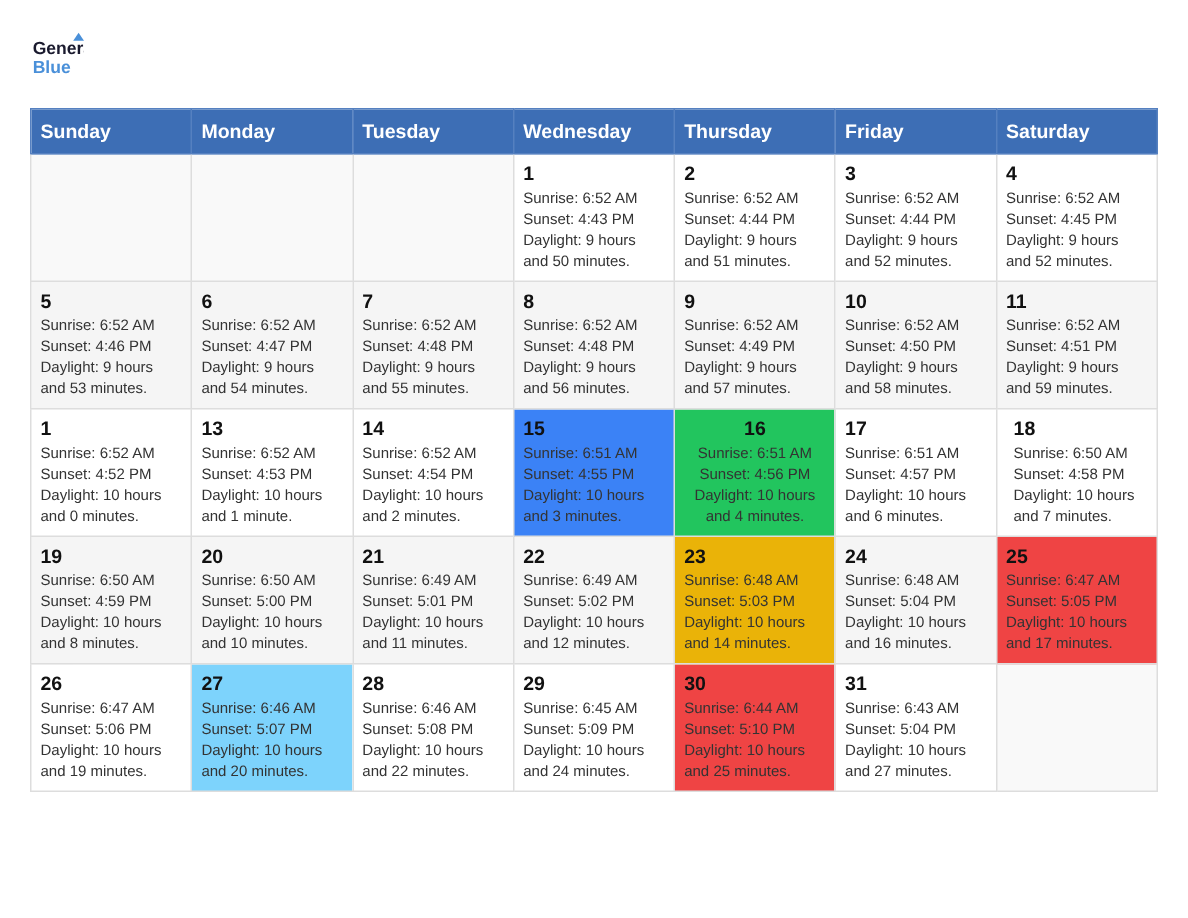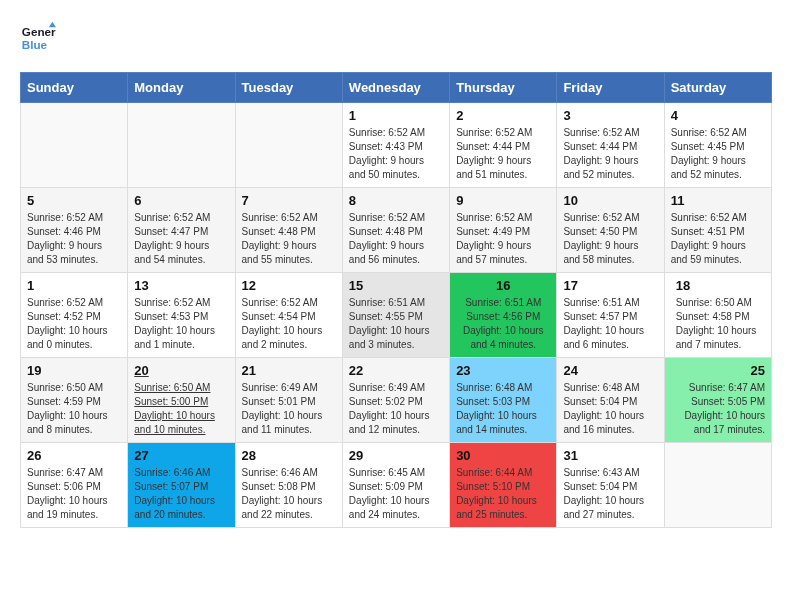--- a/index.html
+++ b/index.html
@@ -210,27 +210,27 @@
 and 0 minutes.</div>
         </td>
         <td style="background: rgb(255, 255, 255);">
           <div class="day-num">13</div>
           <div class="day-info" style="white-space: pre-line;">Sunrise: 6:52 AM
 Sunset: 4:53 PM
 Daylight: 10 hours
 and 1 minute.</div>
         </td>
         <td style="background: rgb(255, 255, 255);">
-          <div class="day-num">12</div>
+          <div class="day-num">14</div>
           <div class="day-info" style="white-space: pre-line;">Sunrise: 6:52 AM
 Sunset: 4:54 PM
 Daylight: 10 hours
 and 2 minutes.</div>
         </td>
-        <td style="background: #e5e5e5;">
+        <td style="background: #3b82f6;">
           <div class="day-num">15</div>
           <div class="day-info" style="white-space: pre-line;">Sunrise: 6:51 AM
 Sunset: 4:55 PM
 Daylight: 10 hours
 and 3 minutes.</div>
         </td>
         <td style="background: #22c55e; text-align: center;">
           <div class="day-num">16</div>
           <div class="day-info" style="white-space: pre-line;">Sunrise: 6:51 AM
 Sunset: 4:56 PM
@@ -253,72 +253,72 @@
         </td>
       </tr>
       <tr>
         <td style="background: rgb(245, 245, 245); margin-top: 36px;">
           <div class="day-num">19</div>
           <div class="day-info" style="white-space: pre-line;">Sunrise: 6:50 AM
 Sunset: 4:59 PM
 Daylight: 10 hours
 and 8 minutes.</div>
         </td>
-        <td style="background: rgb(245, 245, 245); text-decoration: underline;">
+        <td style="background: rgb(245, 245, 245);">
           <div class="day-num">20</div>
           <div class="day-info" style="white-space: pre-line;">Sunrise: 6:50 AM
 Sunset: 5:00 PM
 Daylight: 10 hours
 and 10 minutes.</div>
         </td>
         <td style="background: rgb(245, 245, 245);">
           <div class="day-num">21</div>
           <div class="day-info" style="white-space: pre-line;">Sunrise: 6:49 AM
 Sunset: 5:01 PM
 Daylight: 10 hours
 and 11 minutes.</div>
         </td>
         <td style="background: rgb(245, 245, 245);">
           <div class="day-num">22</div>
           <div class="day-info" style="white-space: pre-line;">Sunrise: 6:49 AM
 Sunset: 5:02 PM
 Daylight: 10 hours
 and 12 minutes.</div>
         </td>
-        <td style="background: #7dd3fc;">
+        <td style="background: #eab308;">
           <div class="day-num">23</div>
           <div class="day-info" style="white-space: pre-line;">Sunrise: 6:48 AM
 Sunset: 5:03 PM
 Daylight: 10 hours
 and 14 minutes.</div>
         </td>
         <td style="background: rgb(245, 245, 245);">
           <div class="day-num">24</div>
           <div class="day-info" style="white-space: pre-line;">Sunrise: 6:48 AM
 Sunset: 5:04 PM
 Daylight: 10 hours
 and 16 minutes.</div>
         </td>
-        <td style="background: #86efac; text-align: right;">
+        <td style="background: #ef4444;">
           <div class="day-num">25</div>
           <div class="day-info" style="white-space: pre-line;">Sunrise: 6:47 AM
 Sunset: 5:05 PM
 Daylight: 10 hours
 and 17 minutes.</div>
         </td>
       </tr>
       <tr>
         <td style="background: rgb(255, 255, 255); border-radius: 29px;">
           <div class="day-num">26</div>
           <div class="day-info" style="white-space: pre-line;">Sunrise: 6:47 AM
 Sunset: 5:06 PM
 Daylight: 10 hours
 and 19 minutes.</div>
         </td>
-        <td style="background: #0ea5e9;">
+        <td style="background: #7dd3fc;">
           <div class="day-num">27</div>
           <div class="day-info" style="white-space: pre-line;">Sunrise: 6:46 AM
 Sunset: 5:07 PM
 Daylight: 10 hours
 and 20 minutes.</div>
         </td>
         <td style="background: rgb(255, 255, 255);">
           <div class="day-num">28</div>
           <div class="day-info" style="white-space: pre-line;">Sunrise: 6:46 AM
 Sunset: 5:08 PM

